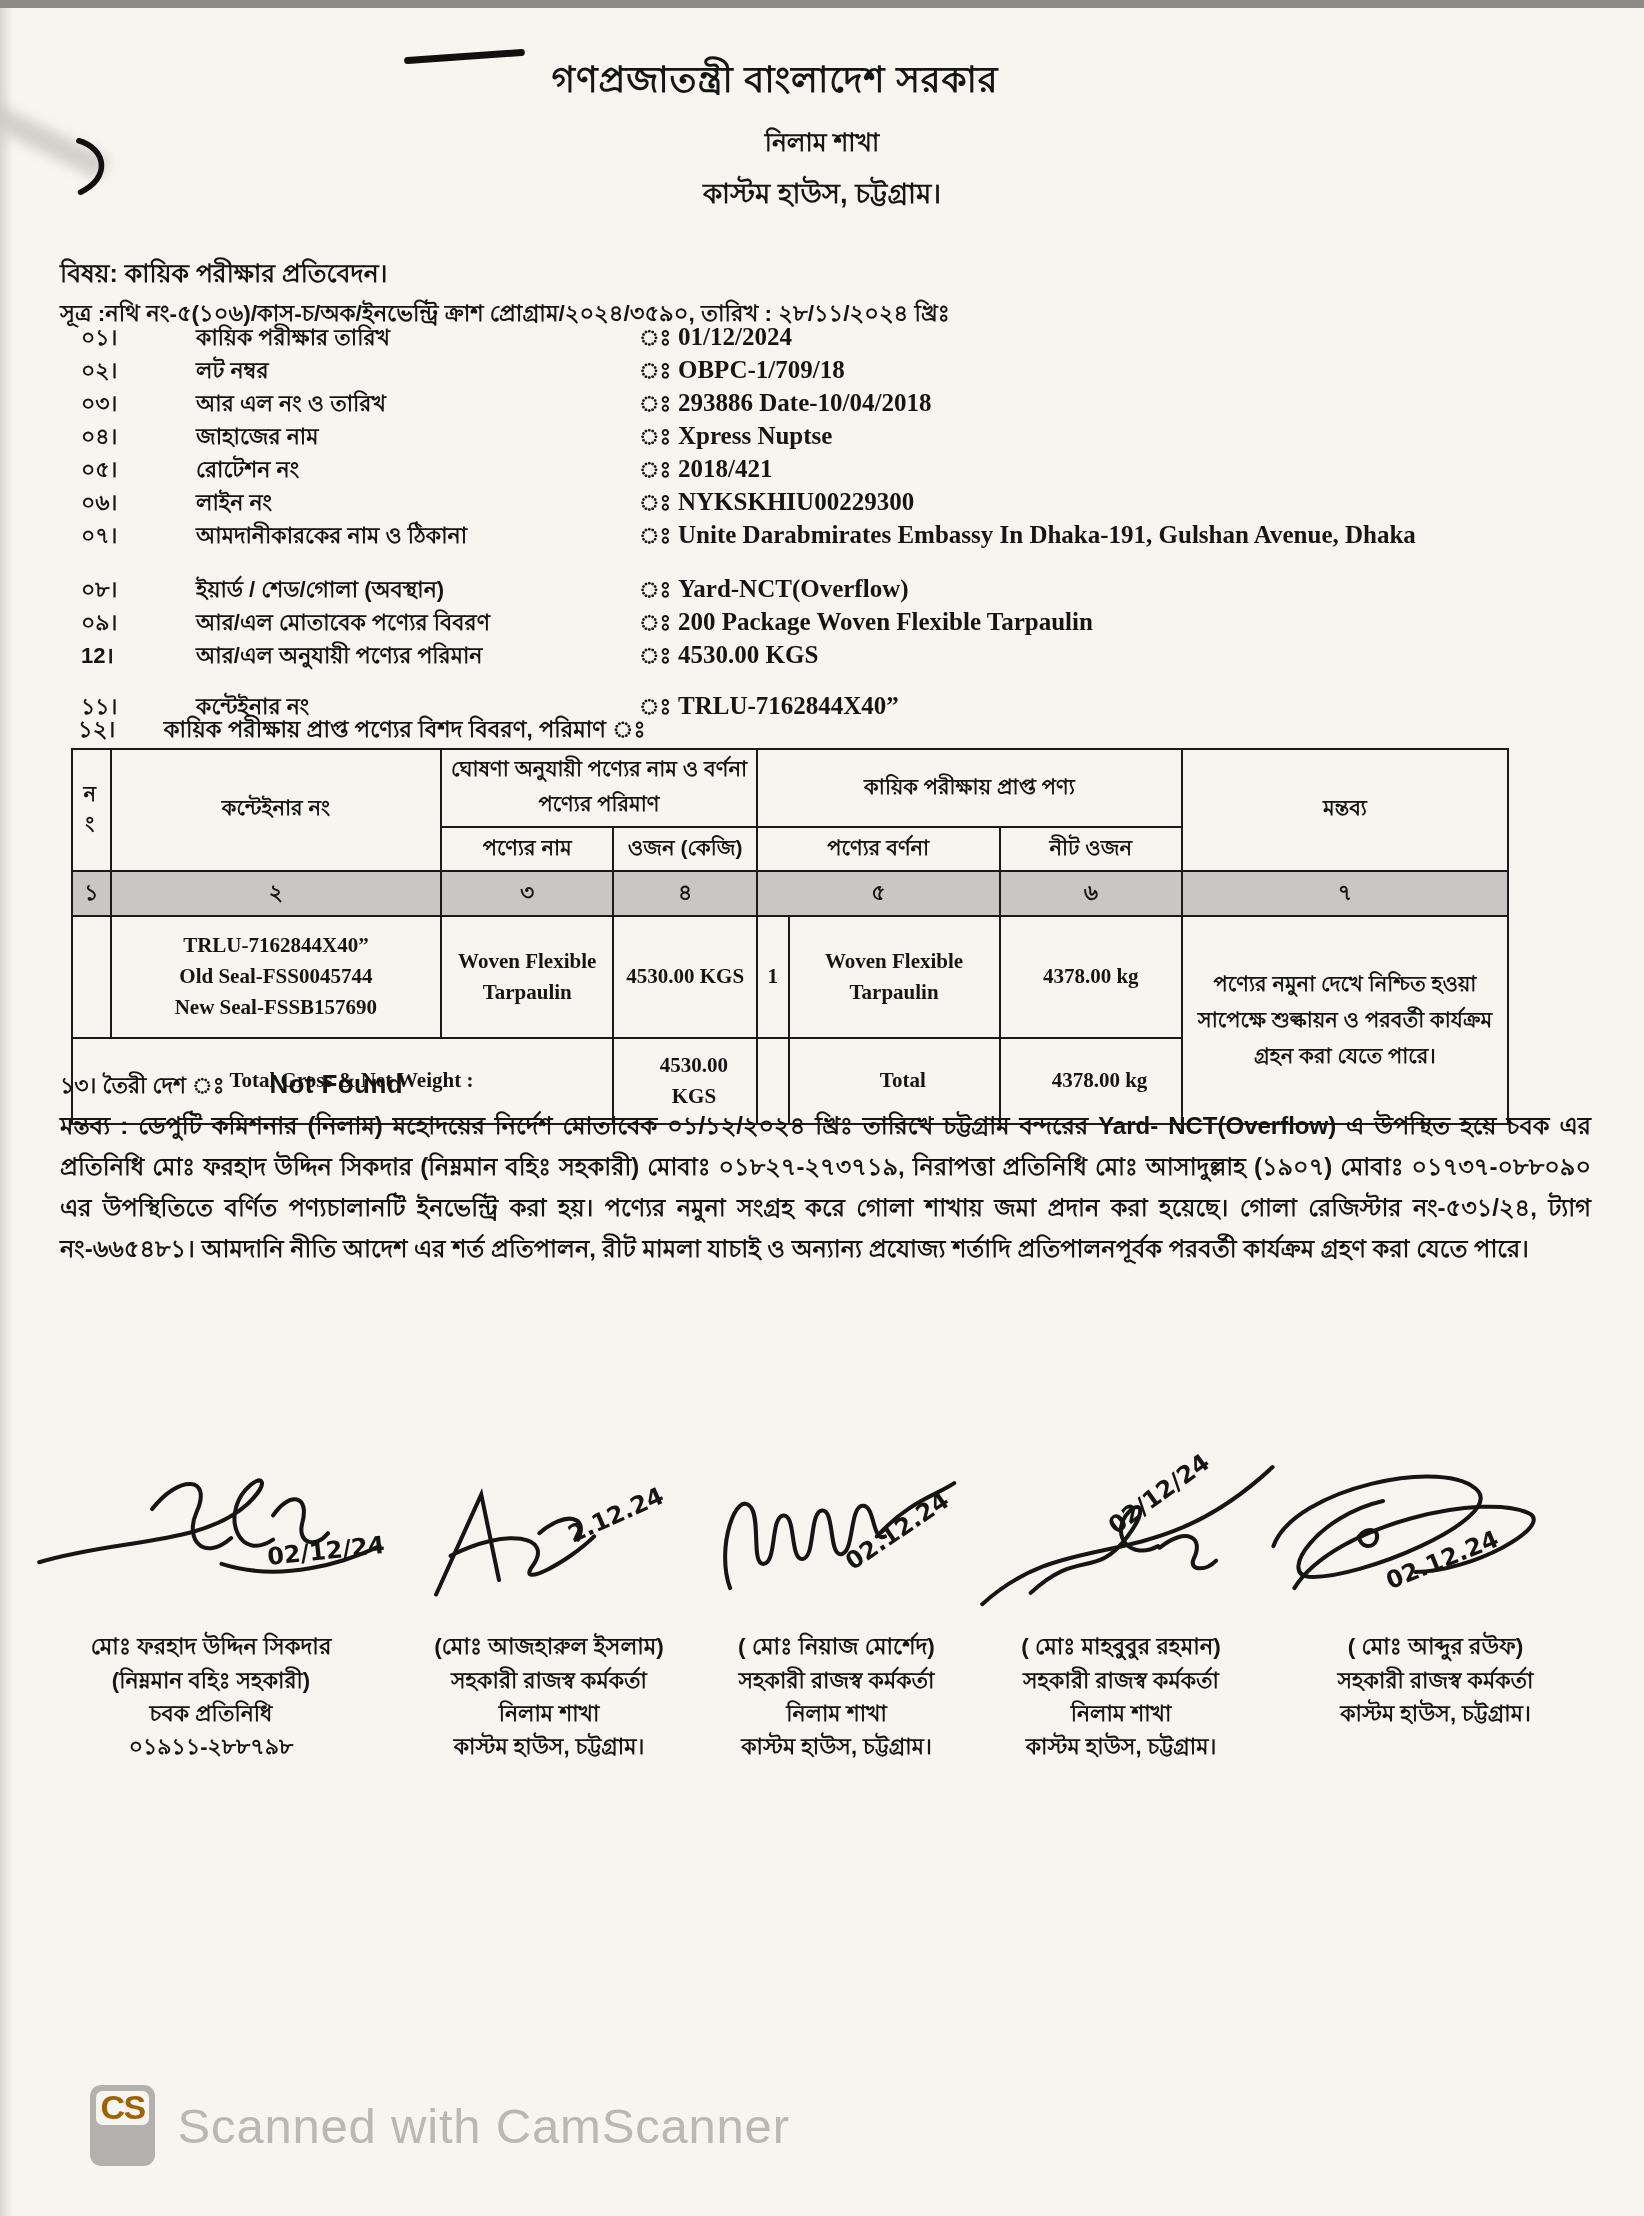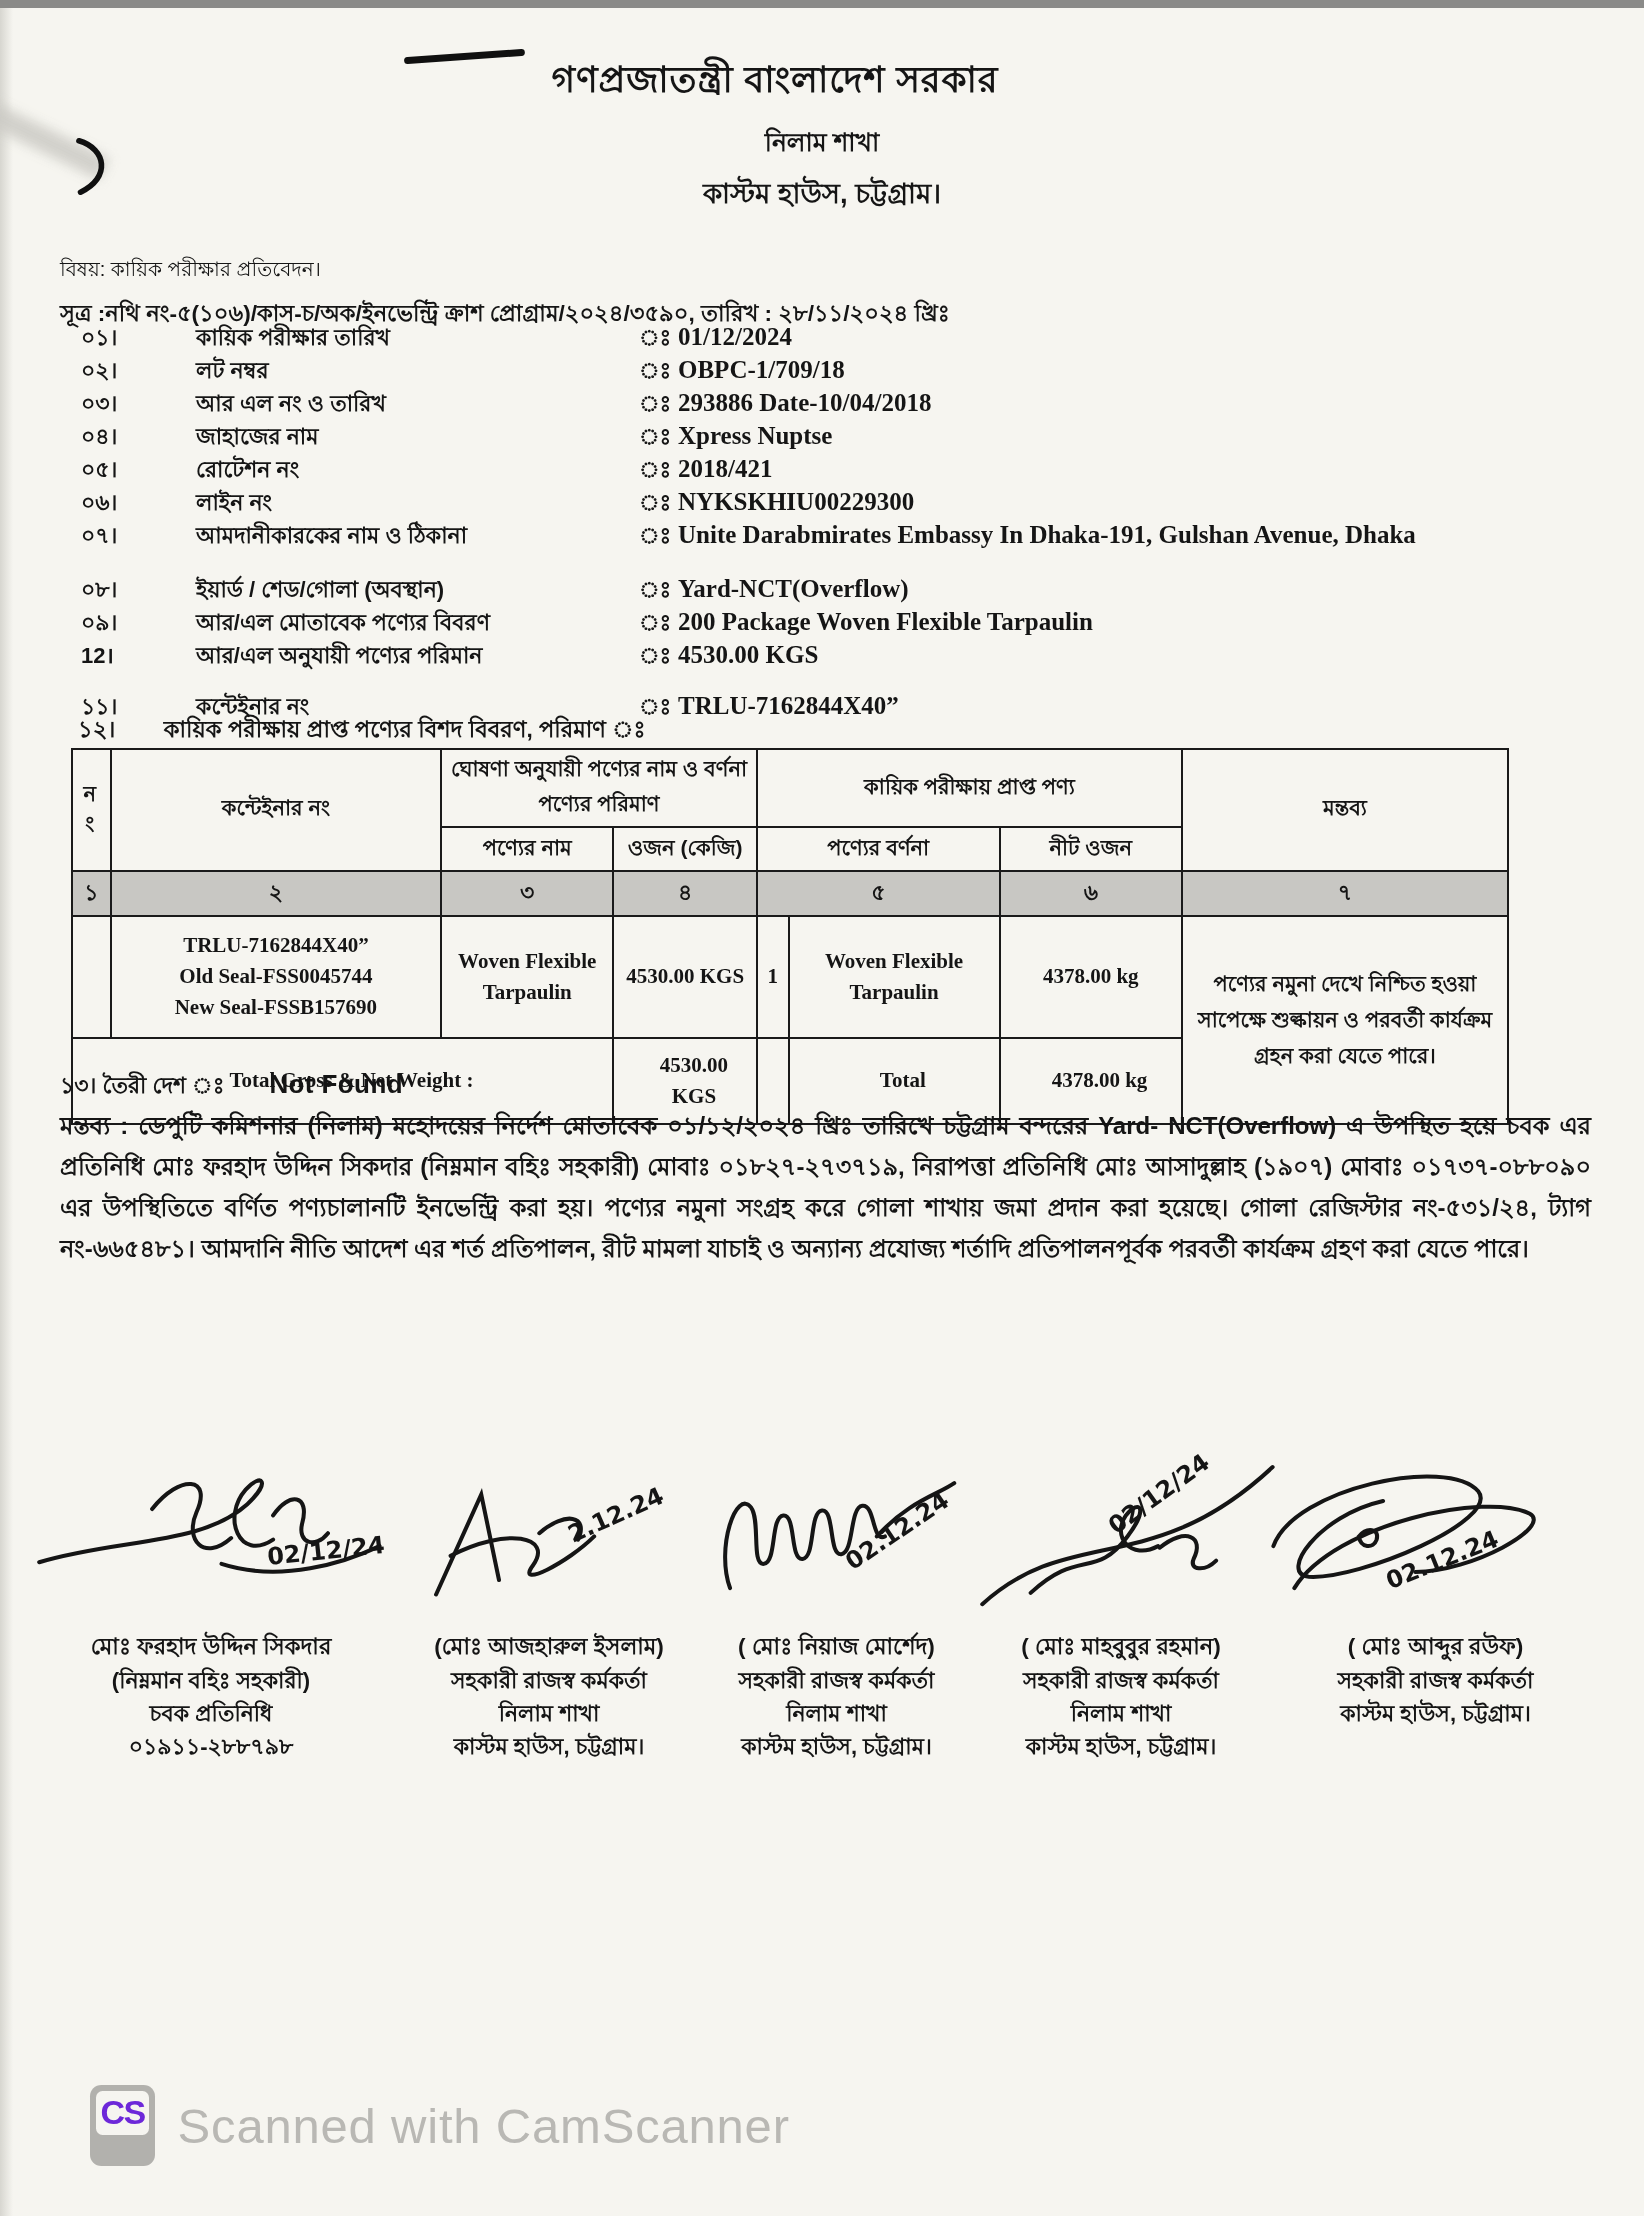--- a/index.html
+++ b/index.html
@@ -18,21 +18,21 @@
   .dash-mark{position:absolute;left:404px;top:45px;width:121px;height:7.3px;
     background:#101010;border-radius:4px;transform:rotate(-4deg);}
   .pen-arc{position:absolute;left:69px;top:128px;}
 
   
   .hdr{position:absolute;top:44px;left:0;width:100%;text-align:center;}
   .t1{font-size:36px;font-weight:700;transform:translateX(-47px);letter-spacing:0.8px;}
   .t2{font-size:25px;font-weight:700;margin-top:11.3px;}
   .t3{font-size:27.5px;font-weight:700;margin-top:6.5px;}
 
-  .subject{position:absolute;left:60px;top:246px;font-size:20px;font-weight:400;}
+  .subject{position:absolute;left:60px;top:246px;font-size:25px;font-weight:700;}
   .reference{position:absolute;left:60px;top:288px;font-size:22.6px;font-weight:700;}
 
   
   .fields{position:absolute;left:60px;top:313px;width:1535px;}
   .field-row{display:grid;grid-template-columns:136px 443px 39px auto;
     line-height:32px;font-size:22px;font-weight:700;align-items:baseline;}
   .f-no{padding-left:21px;}
   .f-value{font-family:"Liberation Serif","DejaVu Serif",serif;font-weight:700;font-size:25px;white-space:nowrap;}
   .gap-a{margin-top:21px;}
   .gap-b{margin-top:18px;}
@@ -73,23 +73,23 @@
   .sig{position:absolute;top:1451px;text-align:center;}
   .scribble{position:relative;height:171px;}
   .scribble svg{position:absolute;left:0;top:0;}
   .sigdate{position:absolute;font-family:"DejaVu Sans",sans-serif;font-weight:600;font-size:24px;white-space:nowrap;}
   .sig-name{font-size:22.6px;font-weight:700;line-height:34px;}
   .sig-line{font-size:22px;font-weight:700;line-height:33px;}
 
   
   .watermark{position:absolute;left:90px;top:2077px;display:flex;align-items:center;gap:22.6px;}
   .cs-icon{width:65px;height:81px;background:#b2b1ad;border-radius:11.3px;position:relative;flex:none;}
-  .cs-inner{position:absolute;top:5.7px;left:5.7px;right:5.7px;height:44px;background:#f6f5f0;
+  .cs-inner{position:absolute;top:5.7px;left:5.7px;right:5.7px;height:34px;background:#f6f5f0;
     border-radius:6.5px;display:flex;align-items:center;justify-content:center;
-    font-weight:700;font-size:34px;color:#6d28d9;letter-spacing:-1.6px;}
+    font-weight:700;font-size:34px;color:#a16207;letter-spacing:-1.6px;}
   .wm-text{font-size:49px;color:#b9b8b4;letter-spacing:0.8px;font-weight:400;}
 </style>
 </head>
 <body>
 
 <div class="page">
 
   <div class="edge-left"></div>
   <div class="edge-bottom"></div>
   <div class="smudge"></div>

